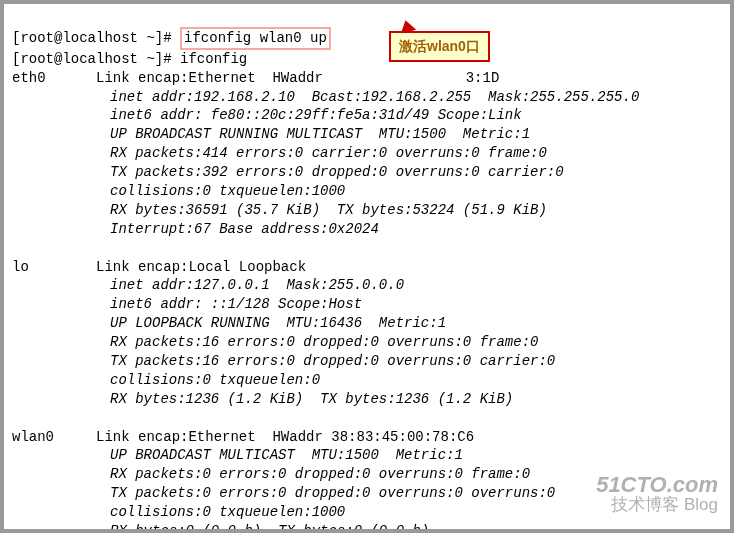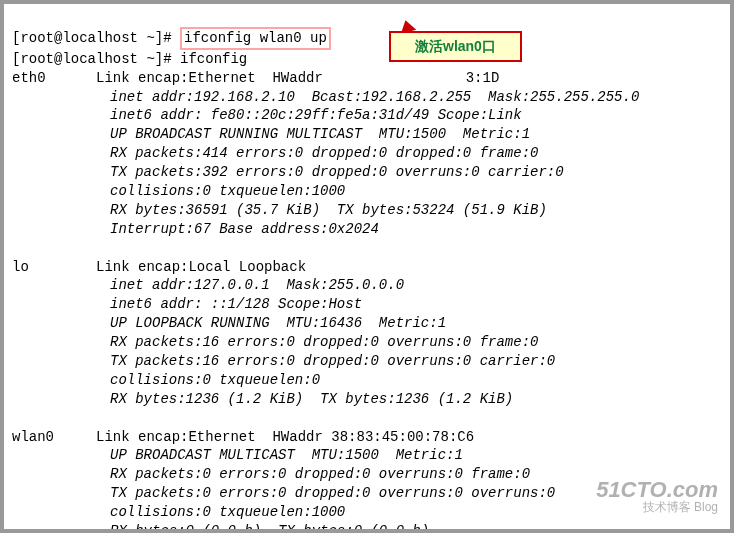--- a/index.html
+++ b/index.html
@@ -25,25 +25,25 @@
     }
     .highlight-box {
       border: 2px solid #fca5a5;
       padding: 0 2px;
       display: inline-block;
     }
     .callout {
       position: absolute;
       background: #ffffcc;
       border: 2px solid #c00;
-      padding: 4px 24px;
+      padding: 4px 8px;
       font-family: "SimSun", "Microsoft YaHei", sans-serif;
       font-size: 14px;
       font-weight: bold;
-      color: #15803d;
+      color: #a16207;
       top: 27px;
       left: 385px;
     }
     .callout-line {
       position: absolute;
       width: 0;
       height: 0;
       border-left: 8px solid transparent;
       border-right: 8px solid transparent;
       border-bottom: 12px solid #c00;
@@ -61,41 +61,41 @@
       font-family: Arial, sans-serif;
       text-align: right;
       color: rgba(100,100,100,0.5);
       font-size: 22px;
       font-weight: bold;
       font-style: italic;
       line-height: 1;
       margin-left: 20px;
     }
     .watermark-sub {
-      font-size: 12px;
+      font-size: 17px;
       font-style: normal;
       font-weight: normal;
       color: rgba(100,100,100,0.5);
     }
     .iface-cont {
       padding-left: 98px;
       font-style: italic;
     }
   </style>
 </head>
 <body>
 
 <div class="terminal">
 <span class="prompt-text"><span>[root@localhost ~]# </span><span class="highlight-box">ifconfig wlan0 up</span></span>
 <span class="prompt-text"><span>[root@localhost ~]# </span><span>ifconfig</span></span>
 <div><span>eth0</span>      <span>Link encap:Ethernet  HWaddr                 3:1D</span>
 <span class="iface-cont">inet addr:192.168.2.10  Bcast:192.168.2.255  Mask:255.255.255.0</span>
 <span class="iface-cont">inet6 addr: fe80::20c:29ff:fe5a:31d/49 Scope:Link</span>
 <span class="iface-cont">UP BROADCAST RUNNING MULTICAST  MTU:1500  Metric:1</span>
-<span class="iface-cont">RX packets:414 errors:0 dropped:0 dropped:0 frame:0</span>
+<span class="iface-cont">RX packets:414 errors:0 carrier:0 overruns:0 frame:0</span>
 <span class="iface-cont">TX packets:392 errors:0 dropped:0 overruns:0 carrier:0</span>
 <span class="iface-cont">collisions:0 txqueuelen:1000</span>
 <span class="iface-cont">RX bytes:36591 (35.7 KiB)  TX bytes:53224 (51.9 KiB)</span>
 <span class="iface-cont">Interrupt:67 Base address:0x2024</span></div>
 <div><span>lo</span>        <span>Link encap:Local Loopback</span>
 <span class="iface-cont">inet addr:127.0.0.1  Mask:255.0.0.0</span>
 <span class="iface-cont">inet6 addr: ::1/128 Scope:Host</span>
 <span class="iface-cont">UP LOOPBACK RUNNING  MTU:16436  Metric:1</span>
 <span class="iface-cont">RX packets:16 errors:0 dropped:0 overruns:0 frame:0</span>
 <span class="iface-cont">TX packets:16 errors:0 dropped:0 overruns:0 carrier:0</span>

